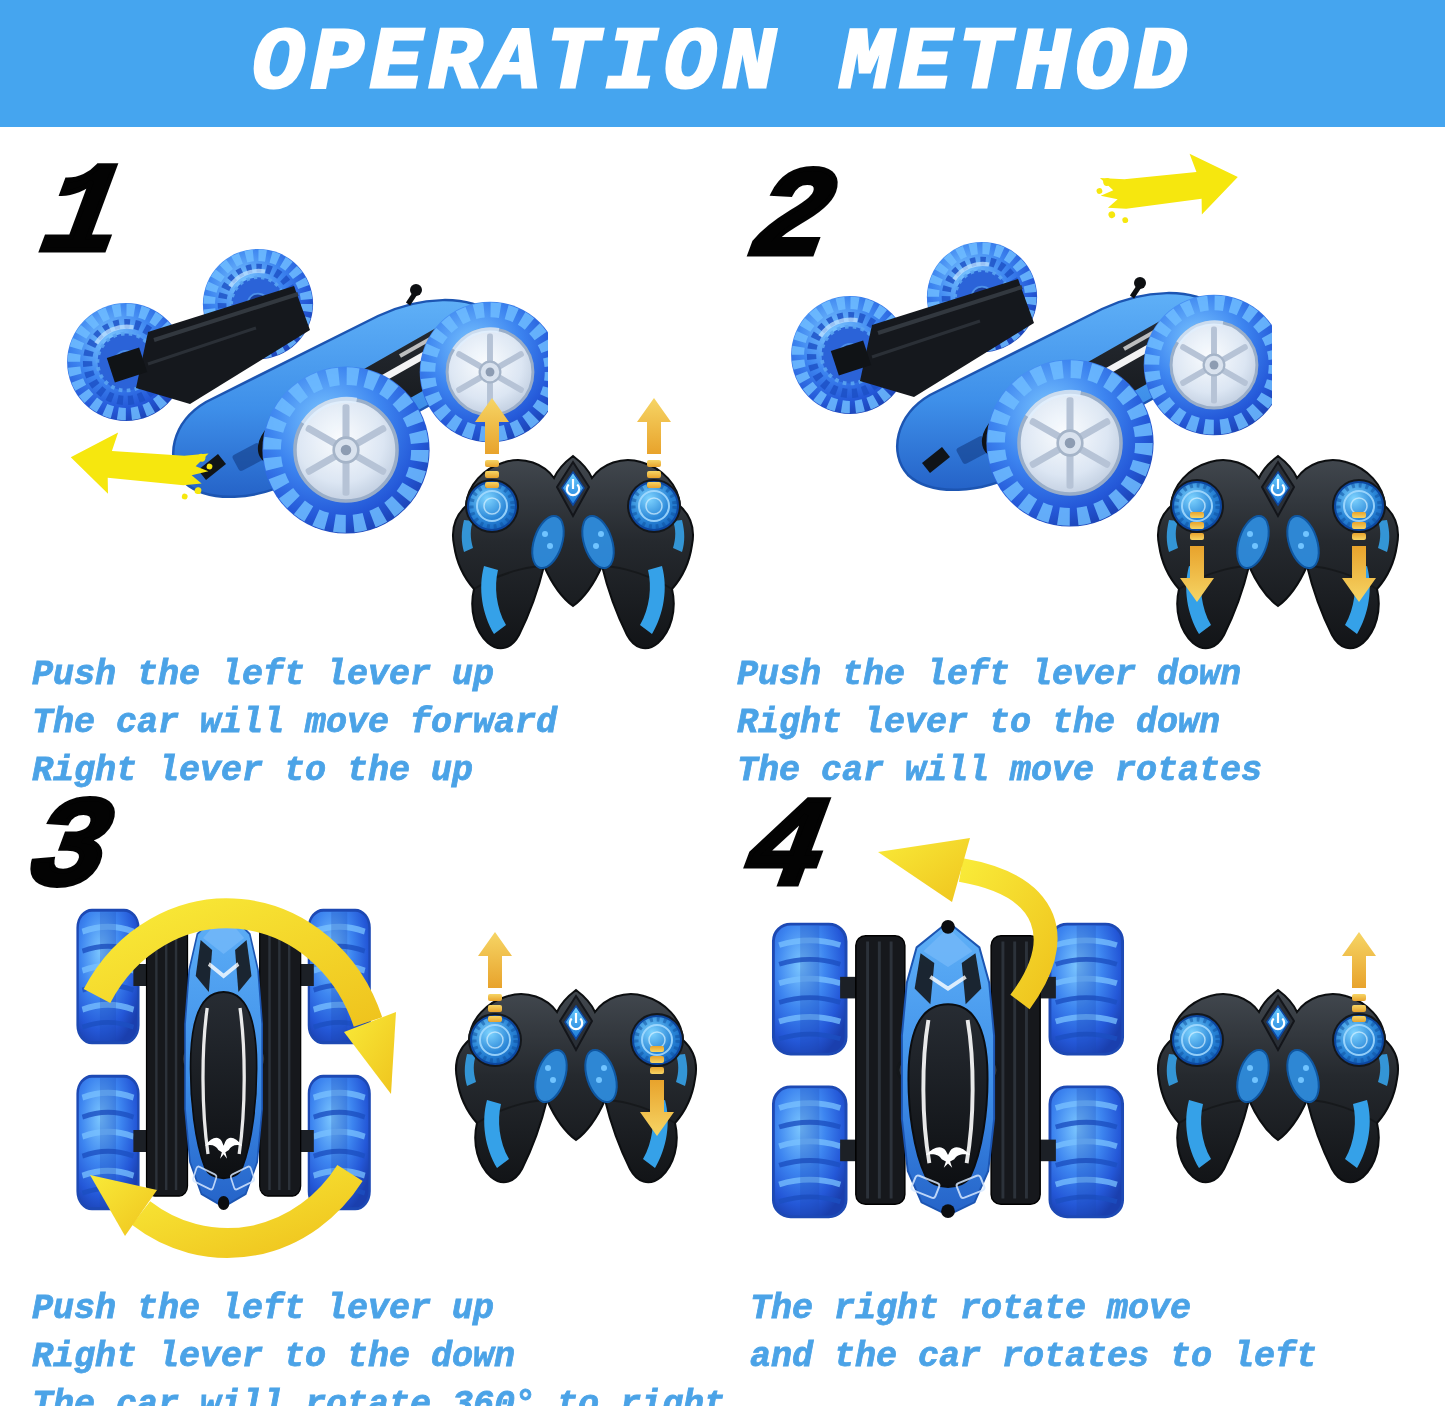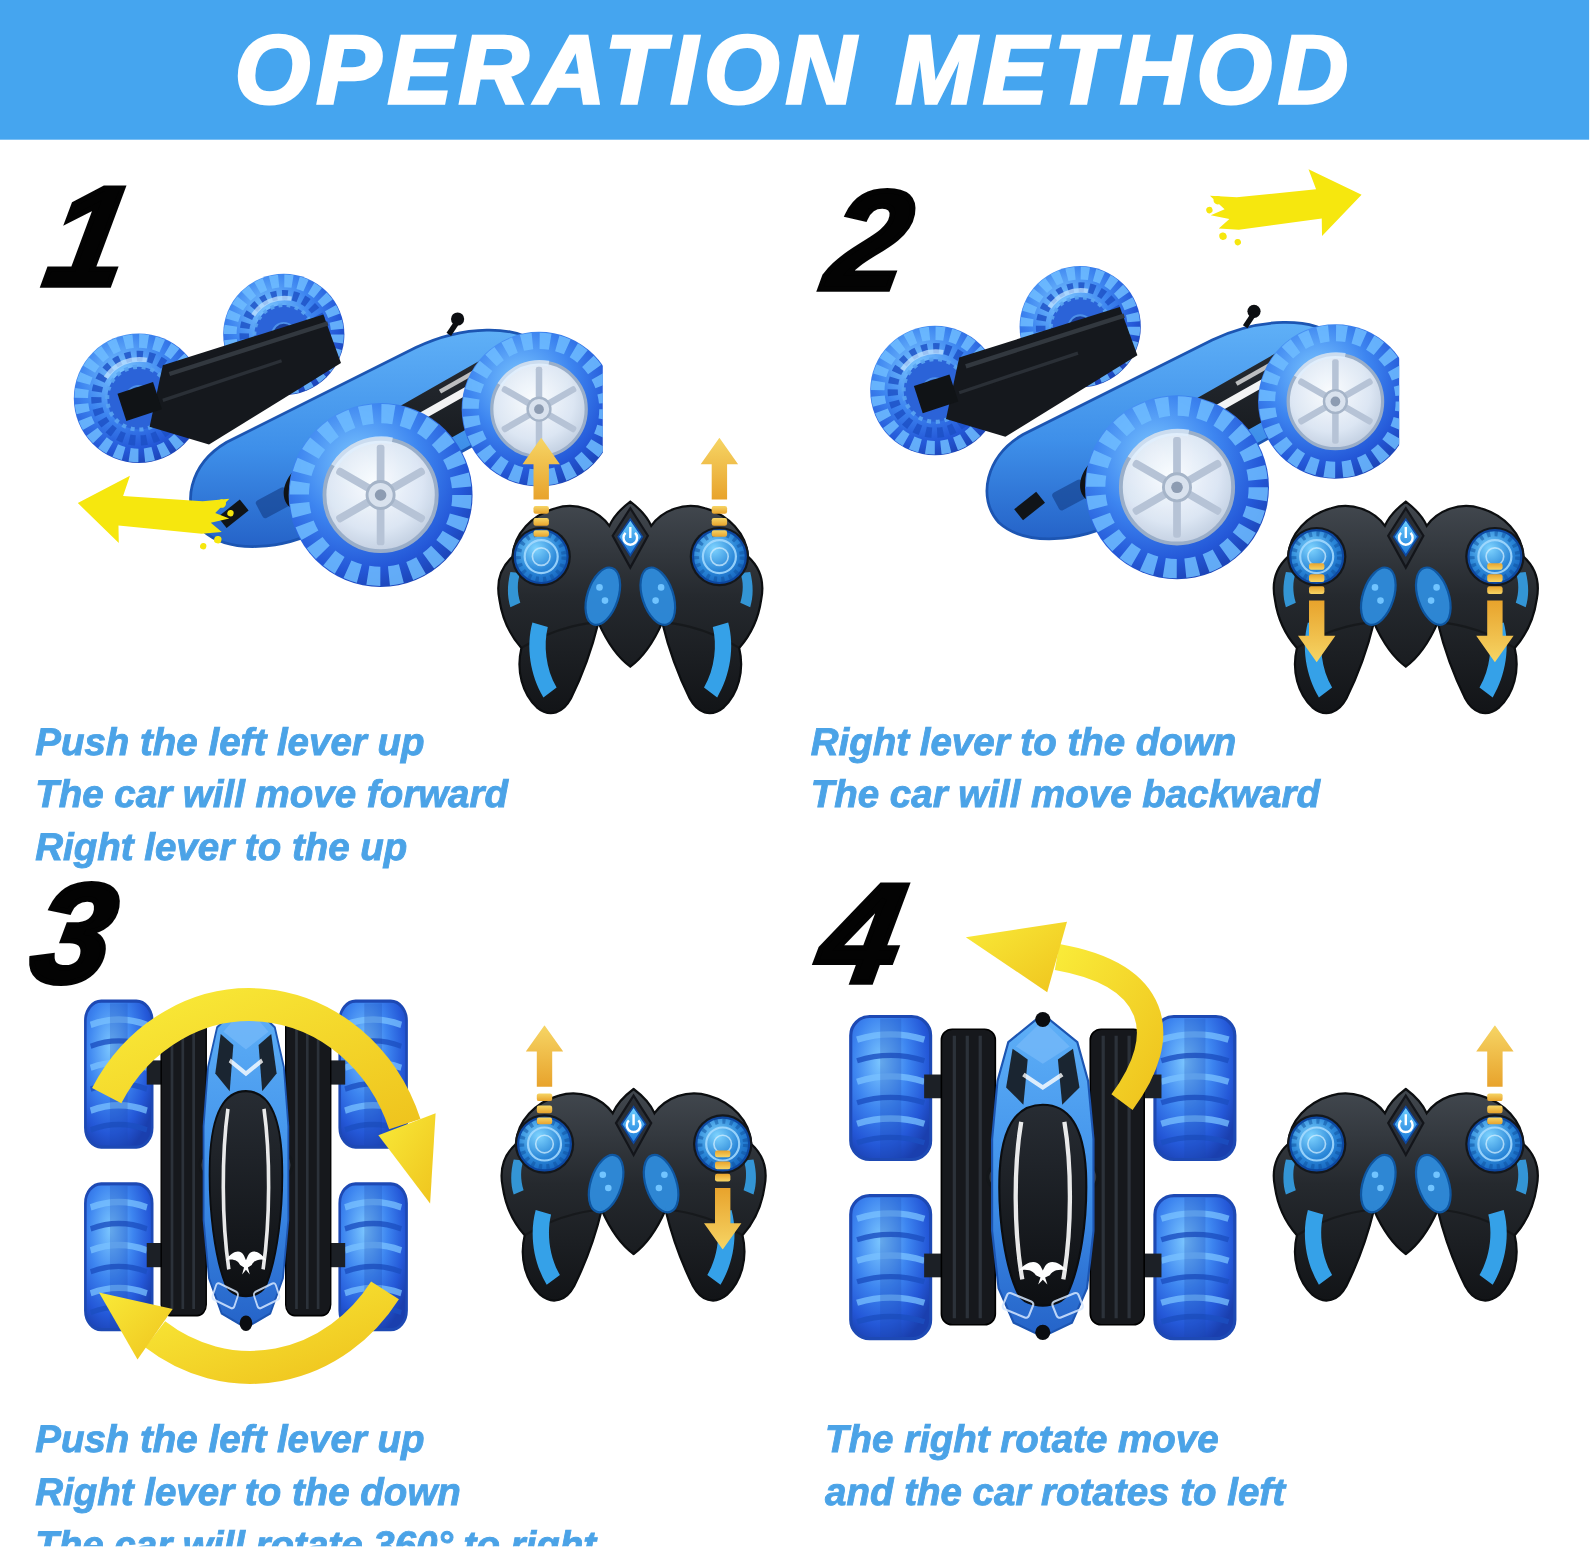--- a/index.html
+++ b/index.html
@@ -1,17 +1,17 @@
 <!DOCTYPE html>
 <html><head>
 <meta charset="utf-8">
 <style>
   html,body{margin:0;padding:0;background:#fff;}
   .page{position:relative;width:1445px;height:1406px;background:#ffffff;overflow:hidden;
-        font-family:Liberation Sans, sans-serif;}
+        font-family:Liberation Mono, monospace;}
   .banner{position:absolute;left:0;top:0;width:1445px;height:127px;background:#45A5EF;}
   .banner h1{margin:0;text-align:center;line-height:127px;font-size:88px;font-weight:bold;
              font-style:italic;letter-spacing:6px;color:#ffffff;-webkit-text-stroke:3px #fff;}
   .abs{position:absolute;}
   .num{position:absolute;font-size:128px;line-height:1;font-weight:bold;font-style:italic;
        color:#030303;-webkit-text-stroke:5px #030303;transform:skewX(-10deg);}
   .instr{position:absolute;}
   .instr p{margin:4px;font-size:35px;line-height:44px;font-weight:bold;font-style:italic;
            color:#4BA3E7;-webkit-text-stroke:0.8px #4BA3E7;white-space:nowrap;}
   svg{display:block;overflow:visible;}
@@ -252,22 +252,23 @@
     <svg class="abs ctrl" style="left:1150px;top:392px" viewBox="0 0 256 266">
       <use href="#controller" x="3" y="56" width="250" height="210"></use>
       <g transform="rotate(180 47 164)">
           <use href="#gold-arrow" x="27" y="118" width="40" height="92"></use>
         </g>
       <g transform="rotate(180 209 164)">
           <use href="#gold-arrow" x="189" y="118" width="40" height="92"></use>
         </g>
     </svg>
     <div class="instr" style="left:733px;top:649px">
+      <p>Push the left lever down</p>
       <p>Right lever to the down</p>
-      <p>The car will move backward</p>
+      <p>The car will move rotates</p>
     </div>
   </section>
 
   <section>
     <div class="num" style="left:32px;top:786px">3</div>
     <svg class="abs" style="left:42px;top:888px;width:370px;height:390px" viewBox="0 0 370 390">
       <g transform="translate(34,16) scale(0.82,1)">
         <use href="#car-top" width="360" height="310"></use>
       </g>
       <g>

